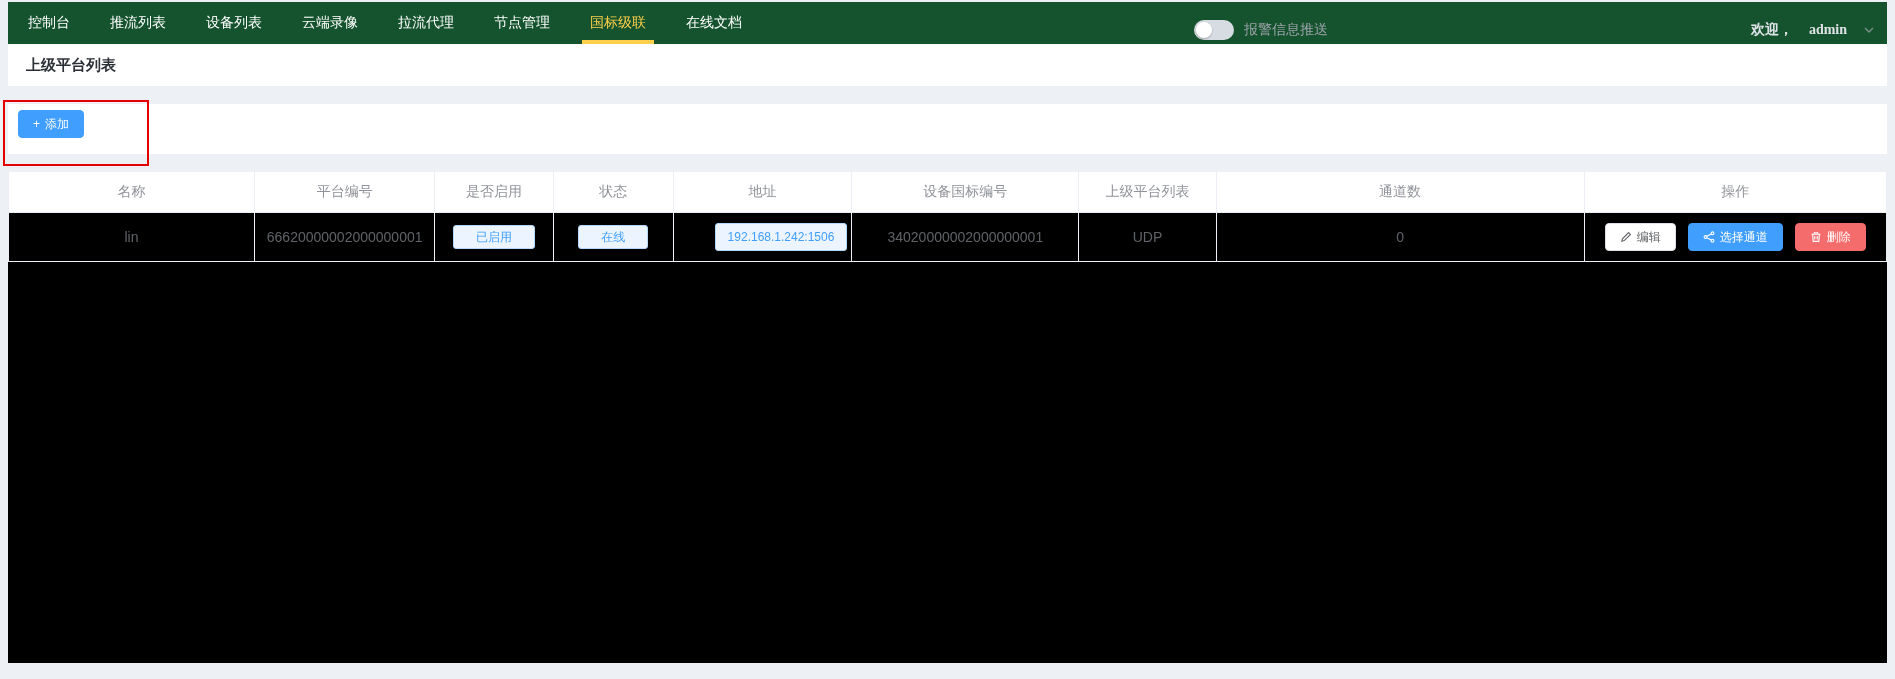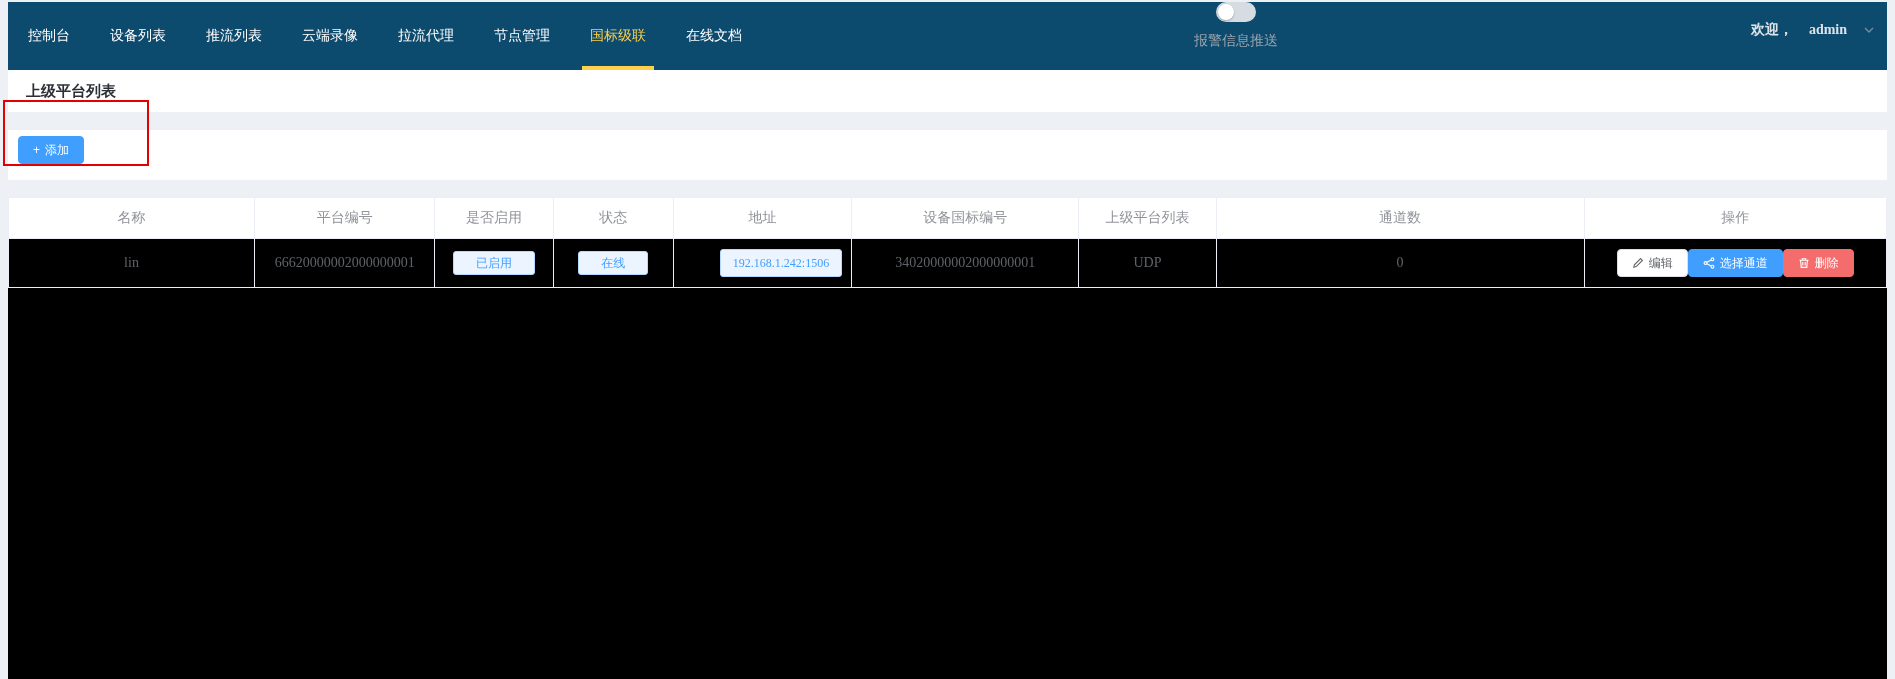--- a/index.html
+++ b/index.html
@@ -4,39 +4,39 @@
 <style>
   * { margin:0; padding:0; box-sizing:border-box; }
   html,body { width:1895px; height:679px; overflow:hidden; }
   body {
     font-family:"Liberation Sans", sans-serif;
     background:#edf0f4;
     font-size:14px;
     color:#303133;
   }
   .page { position:relative; width:1895px; height:679px; padding:2px 8px 0 8px; }
-  .latin-serif { font-family:Liberation Serif, serif; }
+  .latin-serif { font-family:Liberation Sans, sans-serif; }
 
   
   .nav {
-    position:relative; height:68px; background:#0c4a6e;
+    position:relative; height:42px; background:#14532d;
     display:flex; align-items:stretch;
   }
   .nav-item {
     display:flex; align-items:center; padding:0 20px;
     color:#fff; font-size:14px; cursor:pointer; position:relative;
   }
   .nav-item.active { color:#ffd04b; }
   .nav-item.active::after {
     content:""; position:absolute; left:12px; right:12px; bottom:0;
     height:4px; background:#ffd04b;
   }
   .nav-toggle-group {
     position:absolute; left:1186px; top:0; height:56px;
-    display:flex; align-items:center; gap:10px;flex-direction:column;
+    display:flex; align-items:center; gap:10px;
   }
   .switch {
     width:40px; height:20px; border-radius:10px; background:#d7dbe2;
     position:relative; cursor:pointer;
   }
   .switch .knob {
     position:absolute; left:2px; top:2px; width:16px; height:16px;
     border-radius:50%; background:#fff; box-shadow:0 1px 2px rgba(0,0,0,.25);
   }
   .toggle-label { color:#9da3ab; font-size:14px; }
@@ -89,36 +89,36 @@
   }
   table.grid td { height:49px; color:#5f6368; font-size:14px; }
 
   .tag {
     display:inline-block; padding:5px 22px; font-size:12px; line-height:1;
     color:#409eff; background:#ecf5ff; border:1px solid #b3d8ff;
     border-radius:3px; white-space:nowrap;
   }
   .tag-addr { padding:7px 12px;margin-left:37px; }
 
-  .actions { display:inline-flex; align-items:flex-start; gap:0; }
+  .actions { display:inline-flex; align-items:flex-start; gap:12px; }
 </style>
 </head>
 <body>
 
 <div class="page">
 
   <nav class="nav">
     <div class="nav-item">
         <span>控制台</span>
       </div>
     <div class="nav-item">
+        <span>推流列表</span>
+      </div>
+    <div class="nav-item">
         <span>设备列表</span>
-      </div>
-    <div class="nav-item">
-        <span>推流列表</span>
       </div>
     <div class="nav-item">
         <span>云端录像</span>
       </div>
     <div class="nav-item">
         <span>拉流代理</span>
       </div>
     <div class="nav-item">
         <span>节点管理</span>
       </div>

